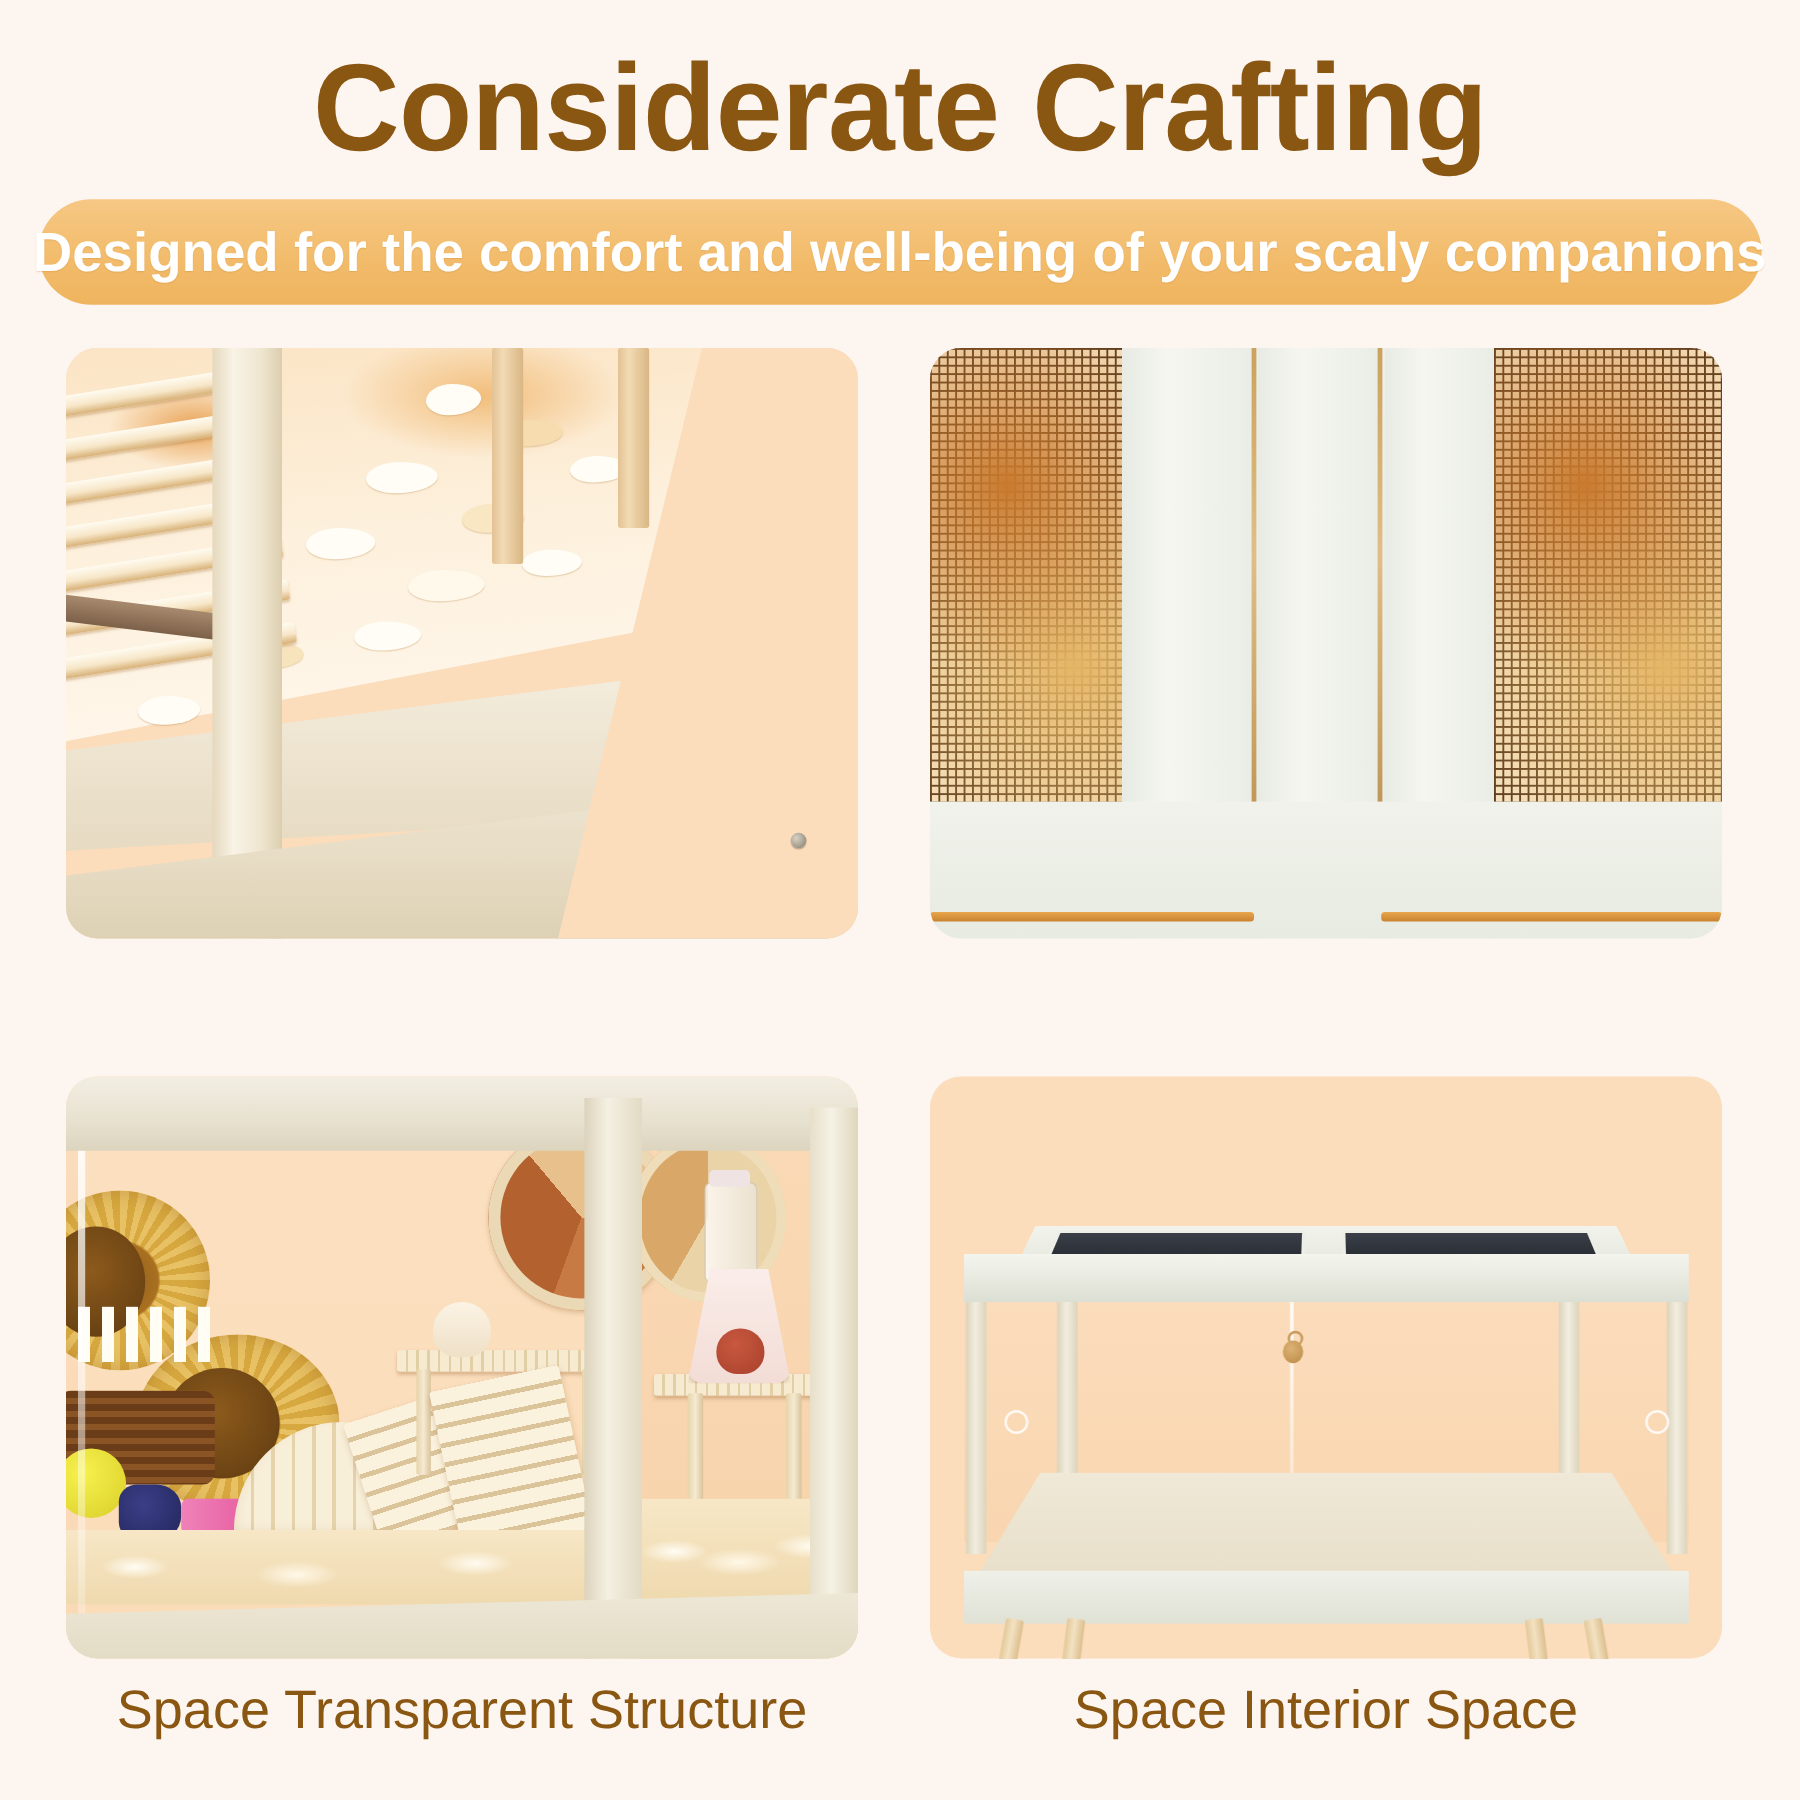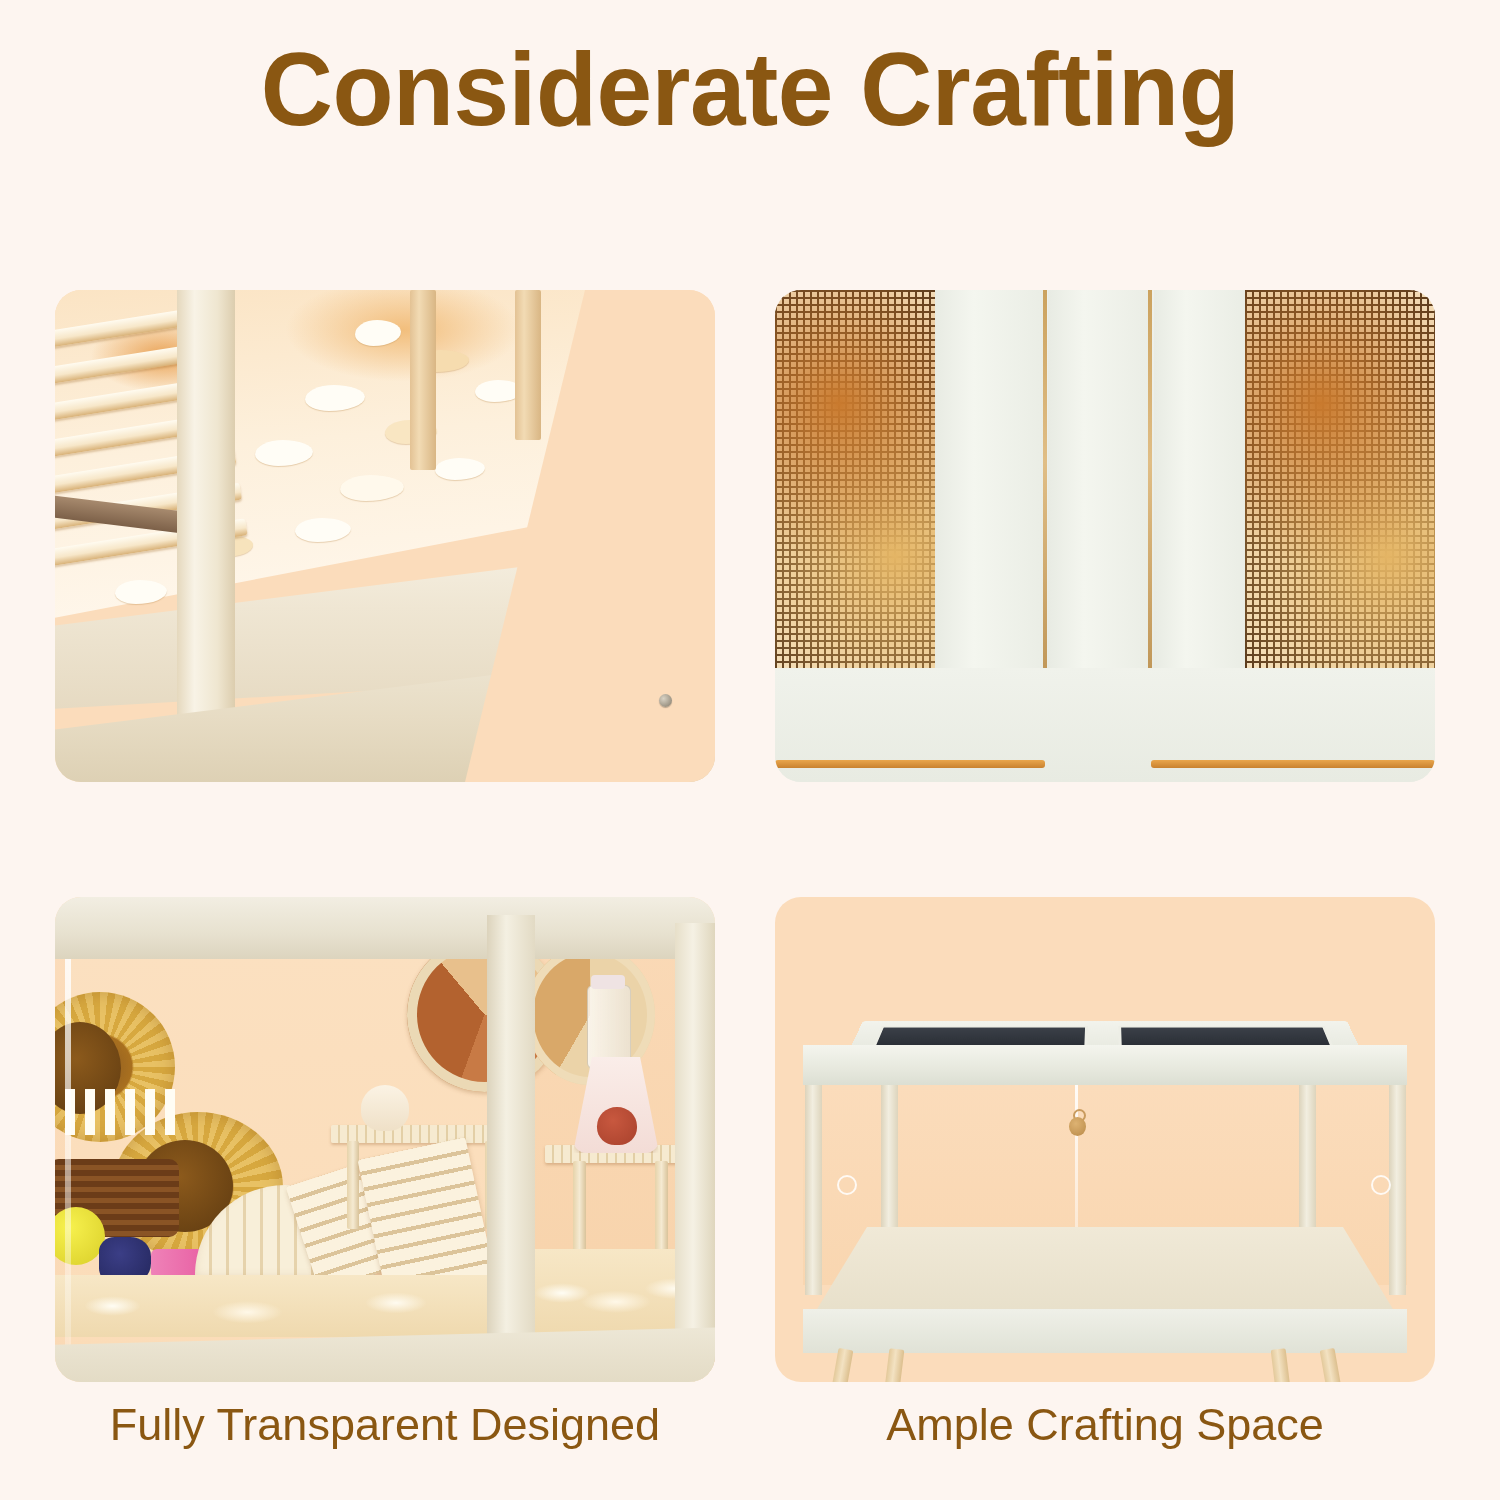--- a/index.html
+++ b/index.html
@@ -324,20 +324,23 @@
 
   .cap2{white-space:pre-line;}
 </style>
 </head>
 <body>
 
 <div class="page">
 
   <div class="title">Considerate Crafting</div>
 
+  <div class="banner">
+    <div class="banner-text">Designed for the comfort and well-being of your scaly companions</div>
+  </div>
 
   <div class="cell tl">
     <div class="photo p1">
 
       <div class="bed"></div>
 
       <div class="fleck" style="left:300px;top:30px;width:46px;height:26px;"></div>
       <div class="fleck" style="left:360px;top:60px;width:54px;height:22px;background:#F6DCAF;"></div>
       <div class="fleck" style="left:250px;top:95px;width:60px;height:26px;"></div>
       <div class="fleck" style="left:330px;top:130px;width:52px;height:24px;background:#F9E6C2;"></div>
@@ -435,21 +438,21 @@
       <div class="bedding" style="left:-10px;top:378px;width:450px;height:62px;"></div>
       <div class="bedding" style="left:480px;top:352px;width:180px;height:88px;"></div>
 
       <div class="p3-glass"></div>
       <div class="glassL"></div>
       <div class="topbar"></div>
       <div class="rightpost"></div>
       <div class="sideframe"></div>
       <div class="floor"></div>
     </div>
-    <div class="caption">Fully Transparent Designed</div>
+    <div class="caption">Space Transparent Structure</div>
   </div>
 
   <div class="cell br">
     <div class="photo p4">
 
       <div class="lid">
         <div class="meshpane" style="left:22px;width:212px;"></div>
         <div class="meshpane" style="left:272px;width:212px;"></div>
       </div>
       <div class="knob" style="left:258px;top:150px;"></div>
@@ -472,16 +475,16 @@
       <div class="knob" style="left:596px;top:278px;width:16px;height:16px;border-radius:50%;background:transparent;border:2px solid rgba(255,255,255,.85);box-shadow:none;"></div>
 
       <div class="innerfloor"></div>
       <div class="baserail"></div>
 
       <div class="leg" style="left:60px;transform:rotate(10deg);"></div>
       <div class="leg" style="left:112px;transform:rotate(7deg);"></div>
       <div class="leg" style="left:498px;transform:rotate(-7deg);"></div>
       <div class="leg" style="left:548px;transform:rotate(-10deg);"></div>
     </div>
-    <div class="caption">Ample Crafting Space</div>
+    <div class="caption">Space Interior Space</div>
   </div>
 
 </div>
 
 </body></html>

